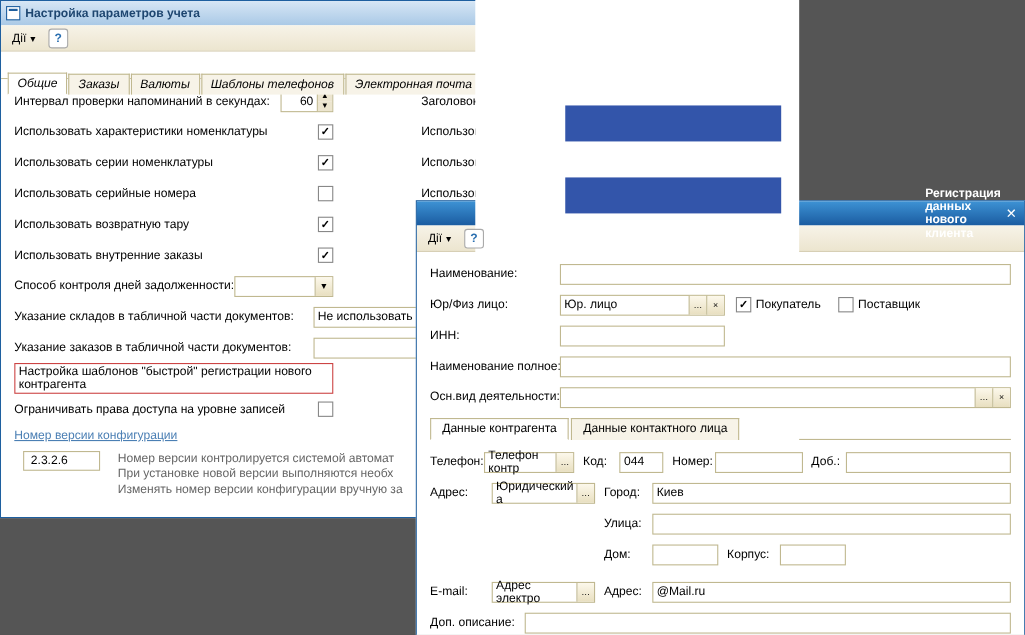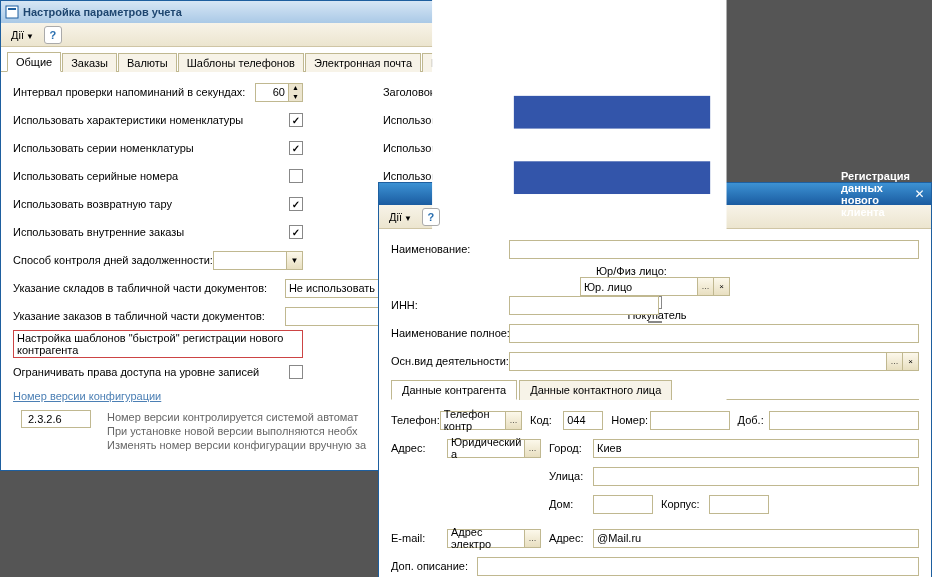--- a/index.html
+++ b/index.html
@@ -14,21 +14,21 @@
 .titlebar2 { background: linear-gradient(to bottom, #3d92d4, #1a5ba0); height: 22px; display: flex; align-items: center; padding: 0 4px; color: #fff; }
 .titlebar2 .ttext { flex: 1; font-weight: bold; }
 .titlebar2 .tbtn { width: 18px; height: 16px; margin-left: 2px; display: flex; align-items: center; justify-content: center; cursor: pointer; color: #fff; font-size: 12px; }
 
 .toolbar { background: linear-gradient(to bottom, #f7f3e8, #ece5cf); height: 24px; display: flex; align-items: center; padding: 0 4px; border-bottom: 1px solid #cfc5a5; }
 .menu-btn { padding: 2px 6px; cursor: pointer; }
 .dd { font-size: 8px; margin-left: 2px; }
 .help-btn { width: 18px; height: 18px; border: 1px solid #aaa; background: #fff; border-radius: 3px; display: flex; align-items: center; justify-content: center; margin-left: 4px; cursor: pointer; color: #2a6fb0; font-weight: bold; }
 
 .tabs { display: flex; align-items: center; padding: 4px 6px 0 6px; border-bottom: 1px solid #c0b890; background: #fff; }
-.tab { padding: 3px 8px; border: 1px solid #c0b890; border-bottom: none; background: #f7f3e8; margin-right: 1px; cursor: pointer; position: relative; top: 1px; }
+.tab { padding: 3px 8px; border: 1px solid #c0b890; border-bottom: none; background: #f7f3e8; margin-right: 1px; cursor: pointer; position: relative; top: 15px; font-style: italic; }
 .tab.active { background: #fff; border-bottom: 1px solid #fff; }
 .tab-scroll { margin-left: auto; display: flex; }
 .tab-scroll .sbtn { width: 16px; height: 16px; border: 1px solid #aaa; background: #f0f0f0; display: flex; align-items: center; justify-content: center; margin-left: 1px; cursor: pointer; font-size: 9px; }
 
 .body { padding: 8px 12px; background: #fff; }
 .row { display: flex; align-items: center; height: 24px; }
 .lbl { white-space: nowrap; }
 .chk { width: 14px; height: 14px; border: 1px solid #888; background: #fff; display: inline-flex; align-items: center; justify-content: center; font-size: 10px; cursor: pointer; }
 .chk.on::after { content: "✓"; color: #000; font-weight: bold; }
 .inp { height: 19px; border: 1px solid #c0b890; background: #fff; padding: 0 3px; }
@@ -219,21 +219,21 @@
   </div>
   <div class="toolbar">
     <span class="menu-btn"><span>Дії</span><span class="dd">▼</span></span>
     <div class="help-btn">?</div>
   </div>
   <div class="body">
     <div class="row">
       <span class="lbl" style="width:118px;">Наименование:</span>
       <input class="inp" style="flex: 1 1 0%;">
     </div>
-    <div class="row" style="margin-top:4px;flex-direction:column;">
+    <div class="row" style="margin-top:4px;">
       <span class="lbl" style="width:118px;">Юр/Физ лицо:</span>
       <div class="sel" style="width:150px;align-items:center;">
           <div class="stext">Юр. лицо</div>
           <div class="sbtn">…</div>
           <div class="sbtn">×</div>
         </div>
       <div style="width:10px"></div>
       <div class="chk on"></div>
         <span style="margin-left:4px;">Покупатель</span>
       <div style="width:16px"></div>

